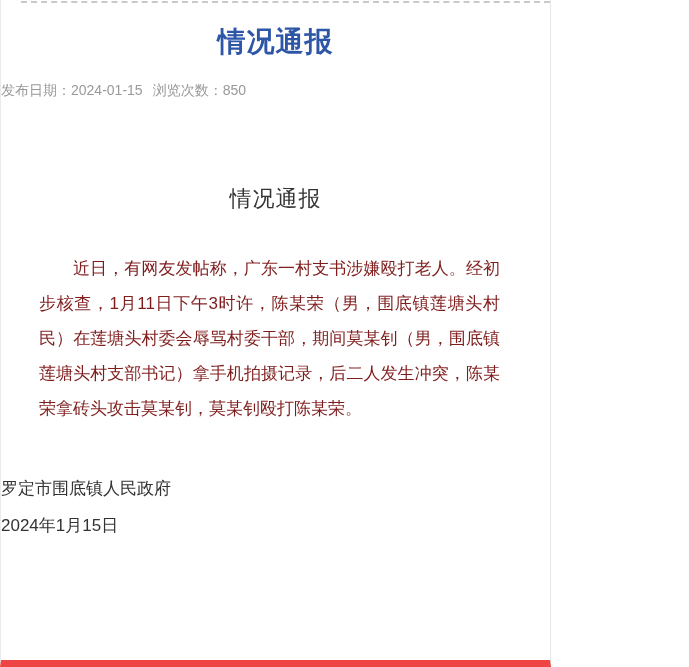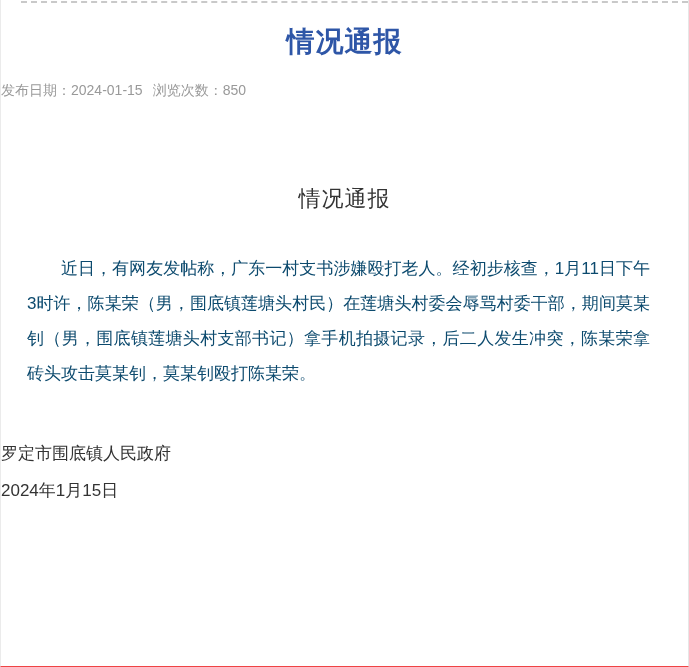--- a/index.html
+++ b/index.html
@@ -3,27 +3,27 @@
 <meta charset="utf-8">
 <style>
   html, body {
     margin: 0;
     padding: 0;
     background: #ffffff;
     font-family: "Liberation Sans", "DejaVu Sans", sans-serif;
   }
   .page {
     position: relative;
-    width: 689px;
+    width: 551px;
     height: 667px;
     box-sizing: border-box;
     background: #ffffff;
     border-left: 1px solid #ebebeb;
     border-right: 1px solid #e6e6e6;
-    border-bottom: 1px solid #ef4444;
+    border-bottom: 7px solid #ef4444;
     overflow: hidden;
   }
   .top-dashed {
     position: absolute;
     top: 1px;
     left: 20px;
     right: 0;
     height: 0;
     border-top: 2px dashed #c9c9c9;
   }
@@ -51,23 +51,23 @@
   .doc-title {
     margin: 88px 0 0 0;
     text-align: center;
     color: #333333;
     font-size: 22px;
     line-height: 25px;
     font-weight: 500;
     letter-spacing: 1px;
   }
   .para {
-    margin: 4px;
+    margin: 16px;
     padding: 0 34px 0 22px;
-    color: #0c4a6e;
+    color: #7f1d1d;
     font-size: 17px;
     line-height: 35px;
     text-indent: 2em;
     text-align: justify;
   }
   .para.first {
     margin-top: 40px;
   }
   .signature {
     margin-top: 44px;

